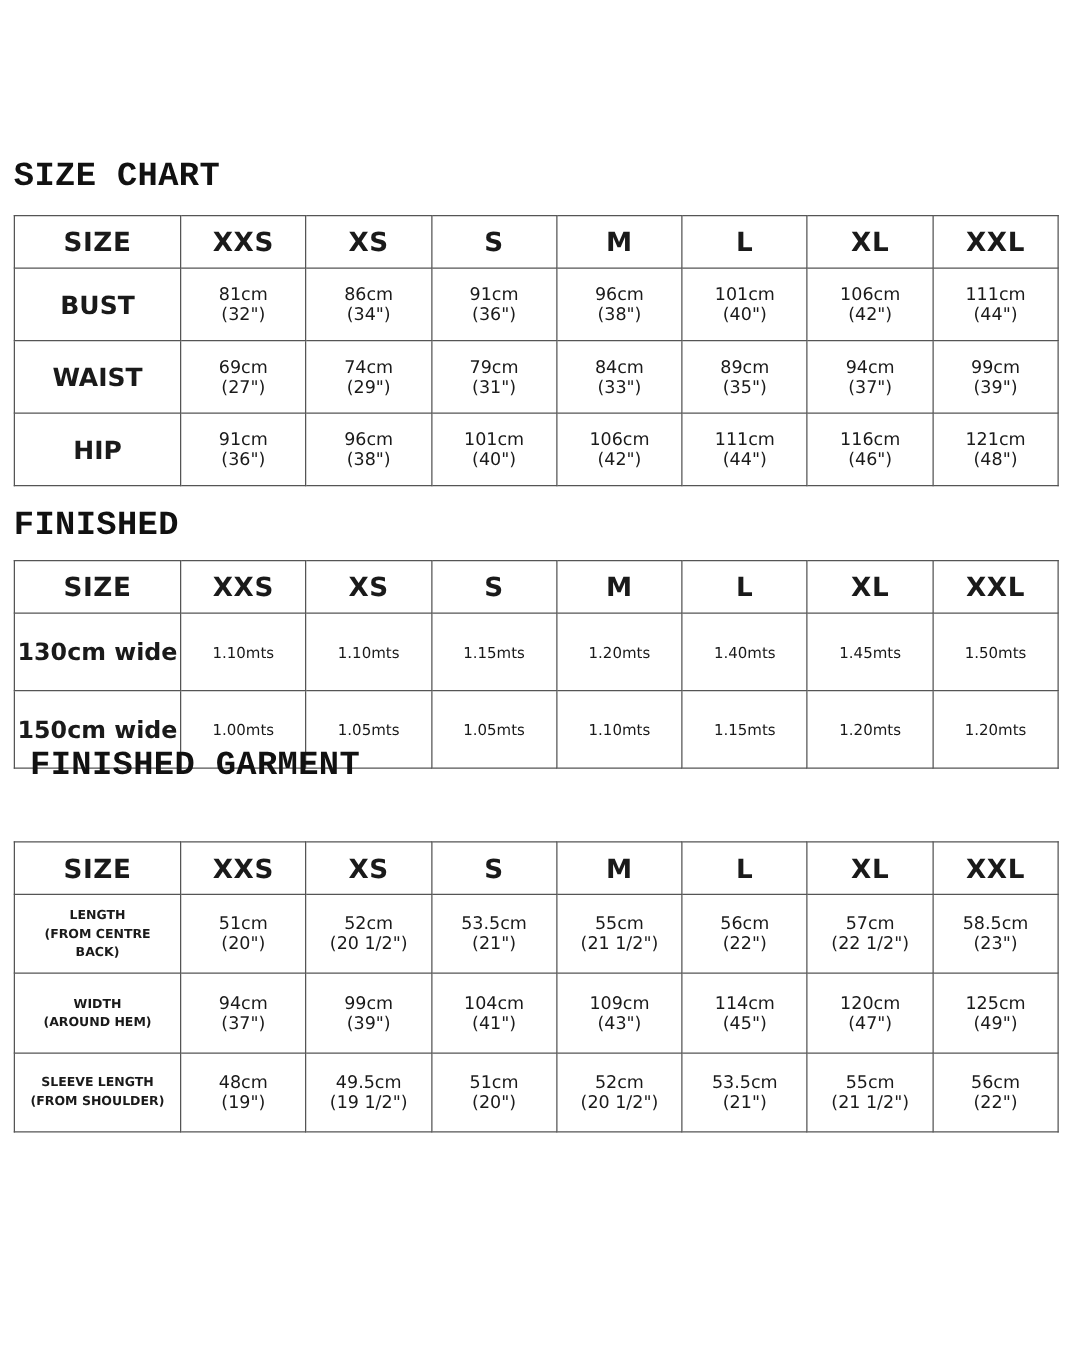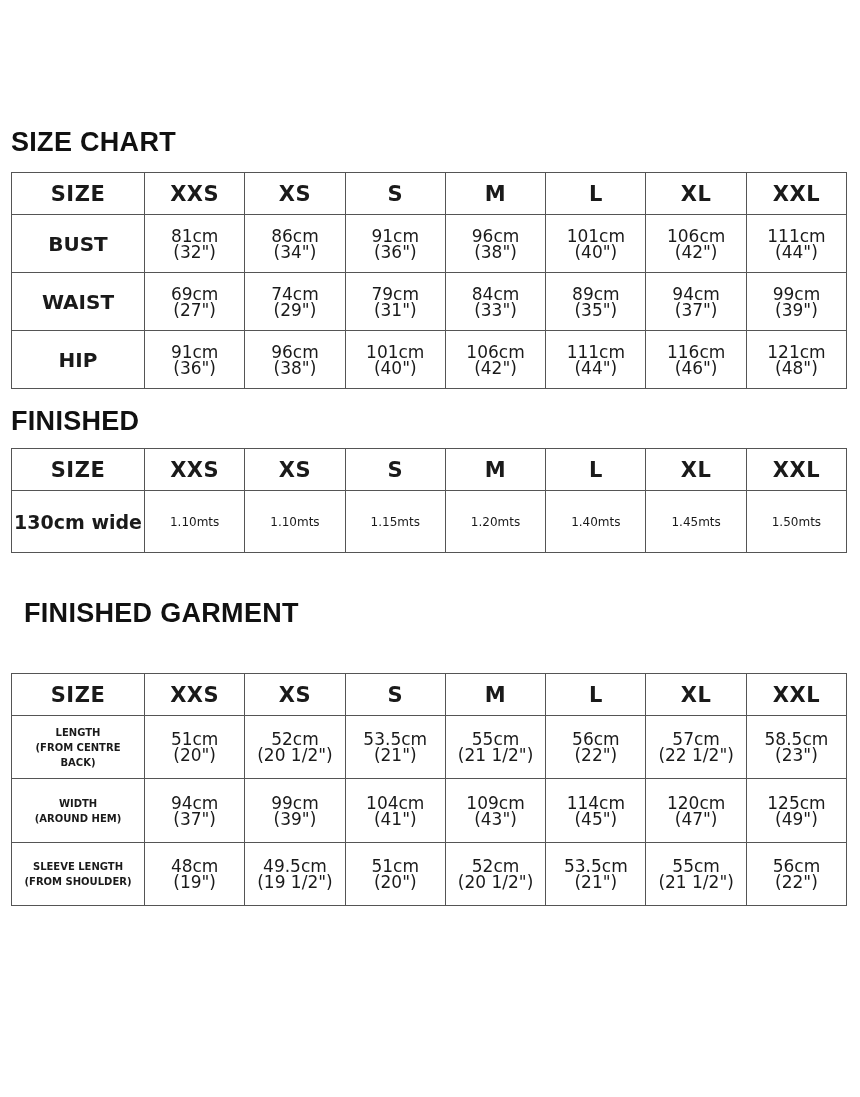--- a/index.html
+++ b/index.html
@@ -2,41 +2,41 @@
 <html><head>
 <meta charset="utf-8">
 <style>
   html, body { margin: 0; padding: 0; background: #ffffff; }
   body {
     width: 860px; height: 1097px; position: relative; overflow: hidden;
     font-family: "DejaVu Sans", sans-serif; color: #1a1a1a;
   }
   .section-title {
     position: absolute; left: 11px; margin: 0;
-    font-family: Liberation Sans, sans-serif;
+    font-family: Liberation Mono, monospace;
     font-size: 27px; font-weight: bold; letter-spacing: 0.3px;
     color: #111; line-height: 1;
   }
   table.grid {
     position: absolute; left: 11px;
     border-collapse: collapse; table-layout: fixed;
     width: 835px;
   }
   table.grid td, table.grid th {
     border: 1px solid #555;
     text-align: center; vertical-align: middle;
     padding: 0; overflow: hidden;
   }
   table.grid col.c0 { width: 133px; }
   table.grid col.cn { width: 100.3px; }
   .hdr th { font-size: 21px; font-weight: bold; letter-spacing: 0.5px; }
   .rowlabel { font-size: 20px; font-weight: bold; }
   .rowlabel.small { font-size: 10px; line-height: 15px; }
   .rowlabel.mid { font-size: 19px; }
-  .cell2 { font-size: 17px; line-height: 16px; }
+  .cell2 { font-size: 14px; line-height: 16px; }
   .cell1 { font-size: 12px; }
   .cell2 span { display: block; }
 </style>
 </head>
 <body>
 
 <h2 class="section-title" style="top:129px;">SIZE CHART</h2>
 <table class="grid" style="top:172px;">
   <colgroup>
       <col class="c0">
@@ -181,20 +181,30 @@
   <tr style="height:62px;">
     <td class="rowlabel mid">130cm wide</td>
     <td class="cell1">1.10mts</td>
     <td class="cell1">1.10mts</td>
     <td class="cell1">1.15mts</td>
     <td class="cell1">1.20mts</td>
     <td class="cell1">1.40mts</td>
     <td class="cell1">1.45mts</td>
     <td class="cell1">1.50mts</td>
   </tr>
+  <tr style="height:62px;">
+    <td class="rowlabel mid">150cm wide</td>
+    <td class="cell1">1.00mts</td>
+    <td class="cell1">1.05mts</td>
+    <td class="cell1">1.05mts</td>
+    <td class="cell1">1.10mts</td>
+    <td class="cell1">1.15mts</td>
+    <td class="cell1">1.20mts</td>
+    <td class="cell1">1.20mts</td>
+  </tr>
 </tbody>
   </table>
 
 <h2 class="section-title" style="top:600px;margin-left:13px;">FINISHED GARMENT</h2>
 <table class="grid" style="top:673px;">
   <colgroup>
       <col class="c0">
       <col class="cn">
       <col class="cn">
       <col class="cn">

